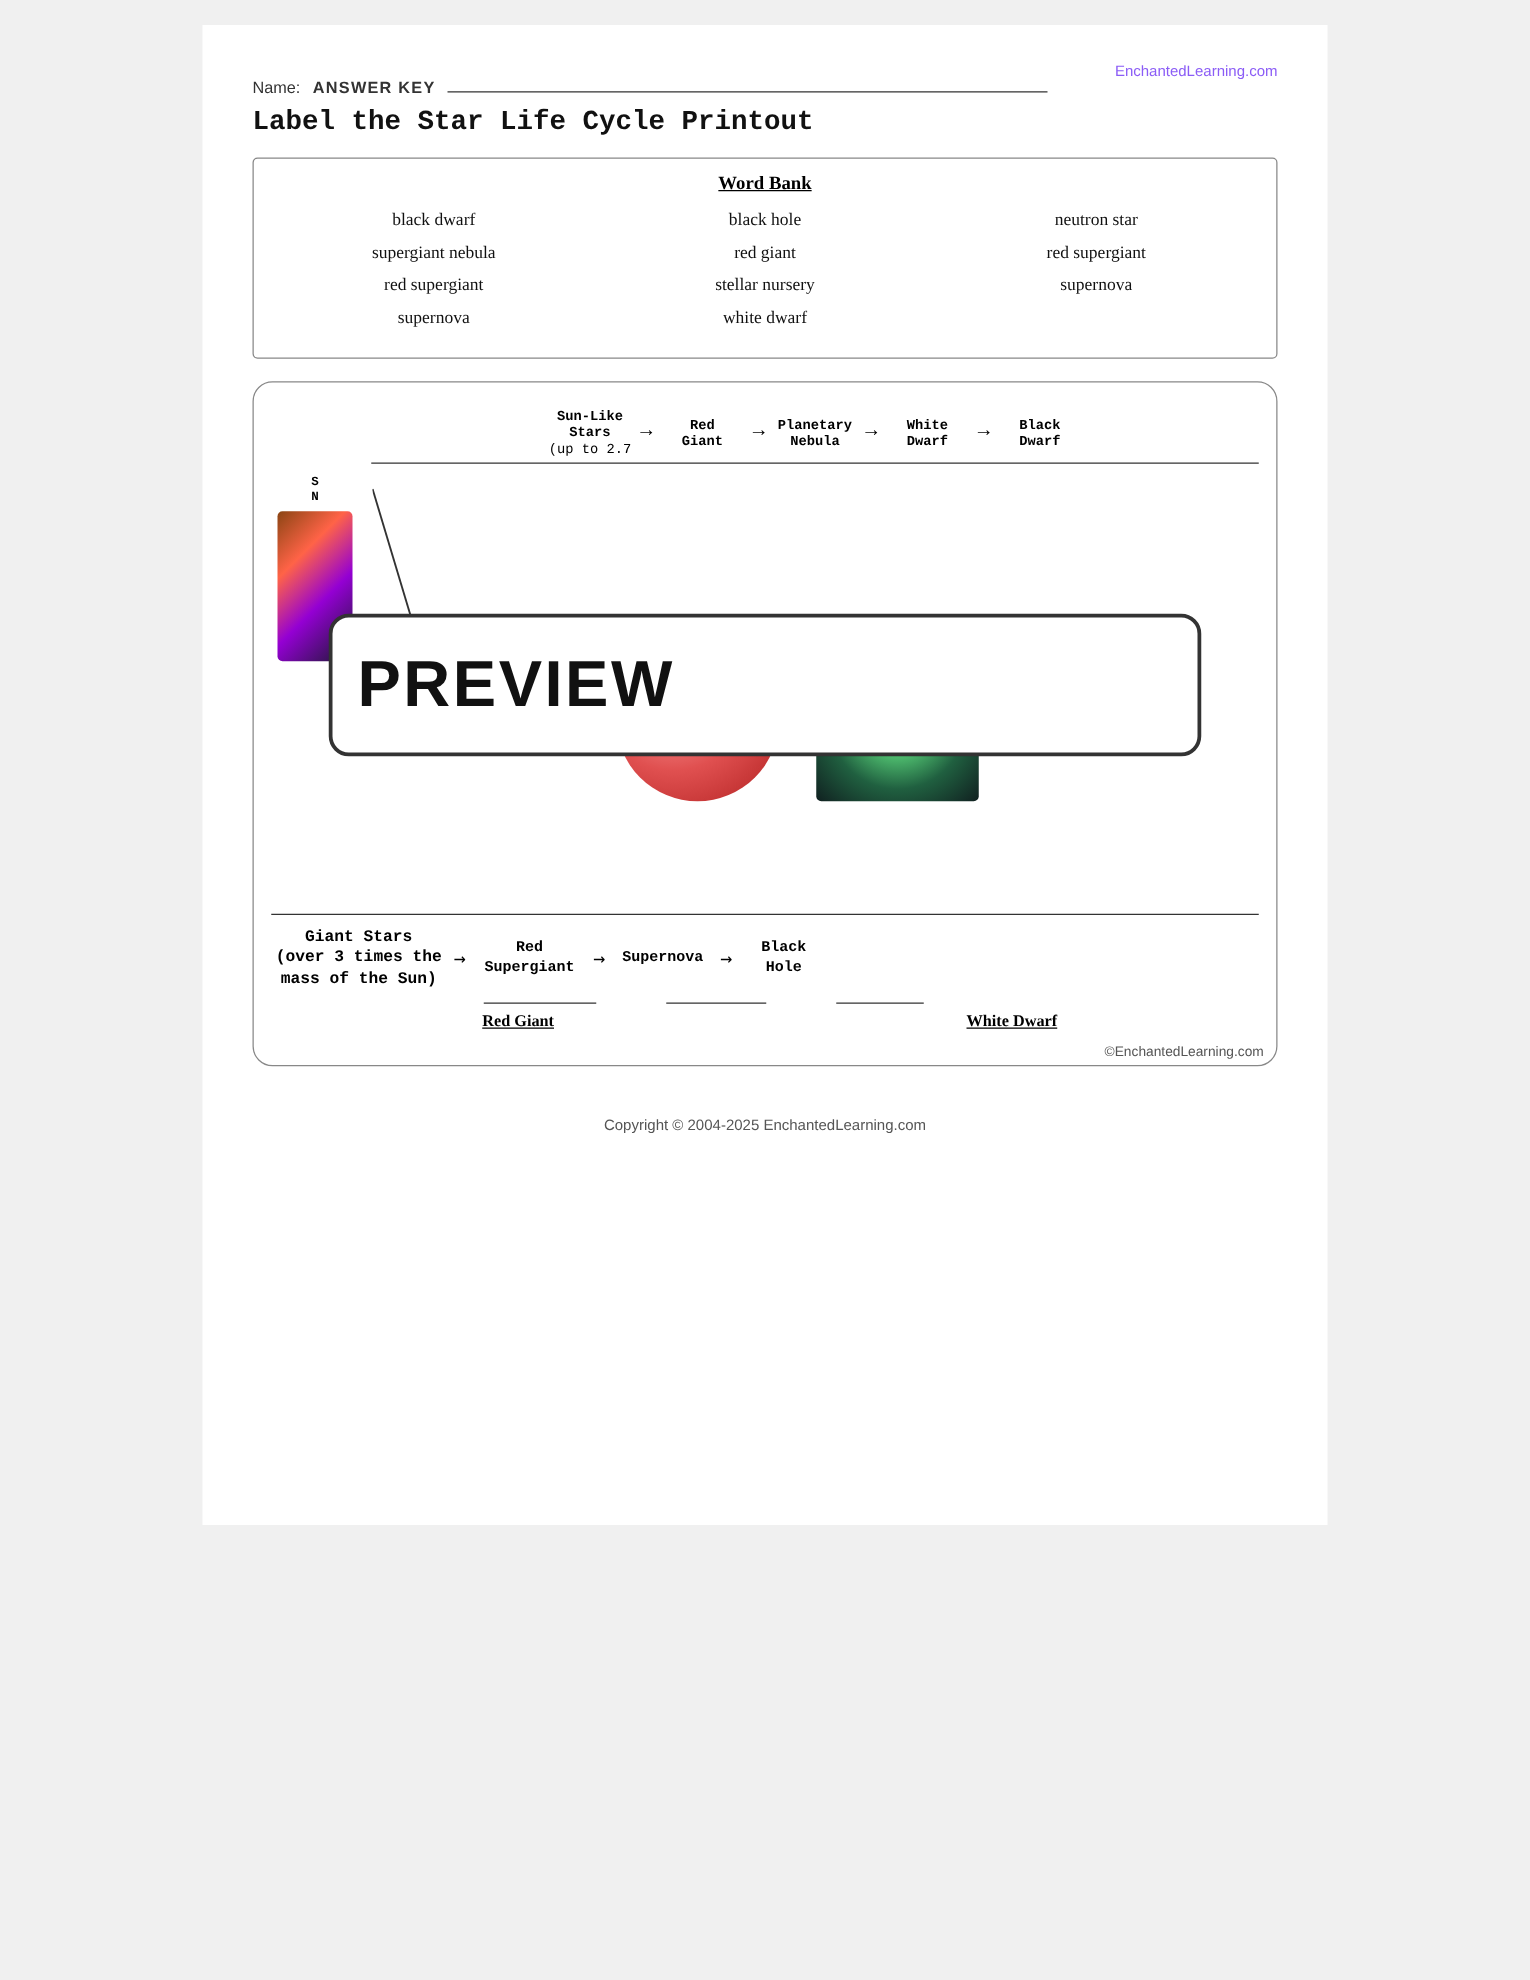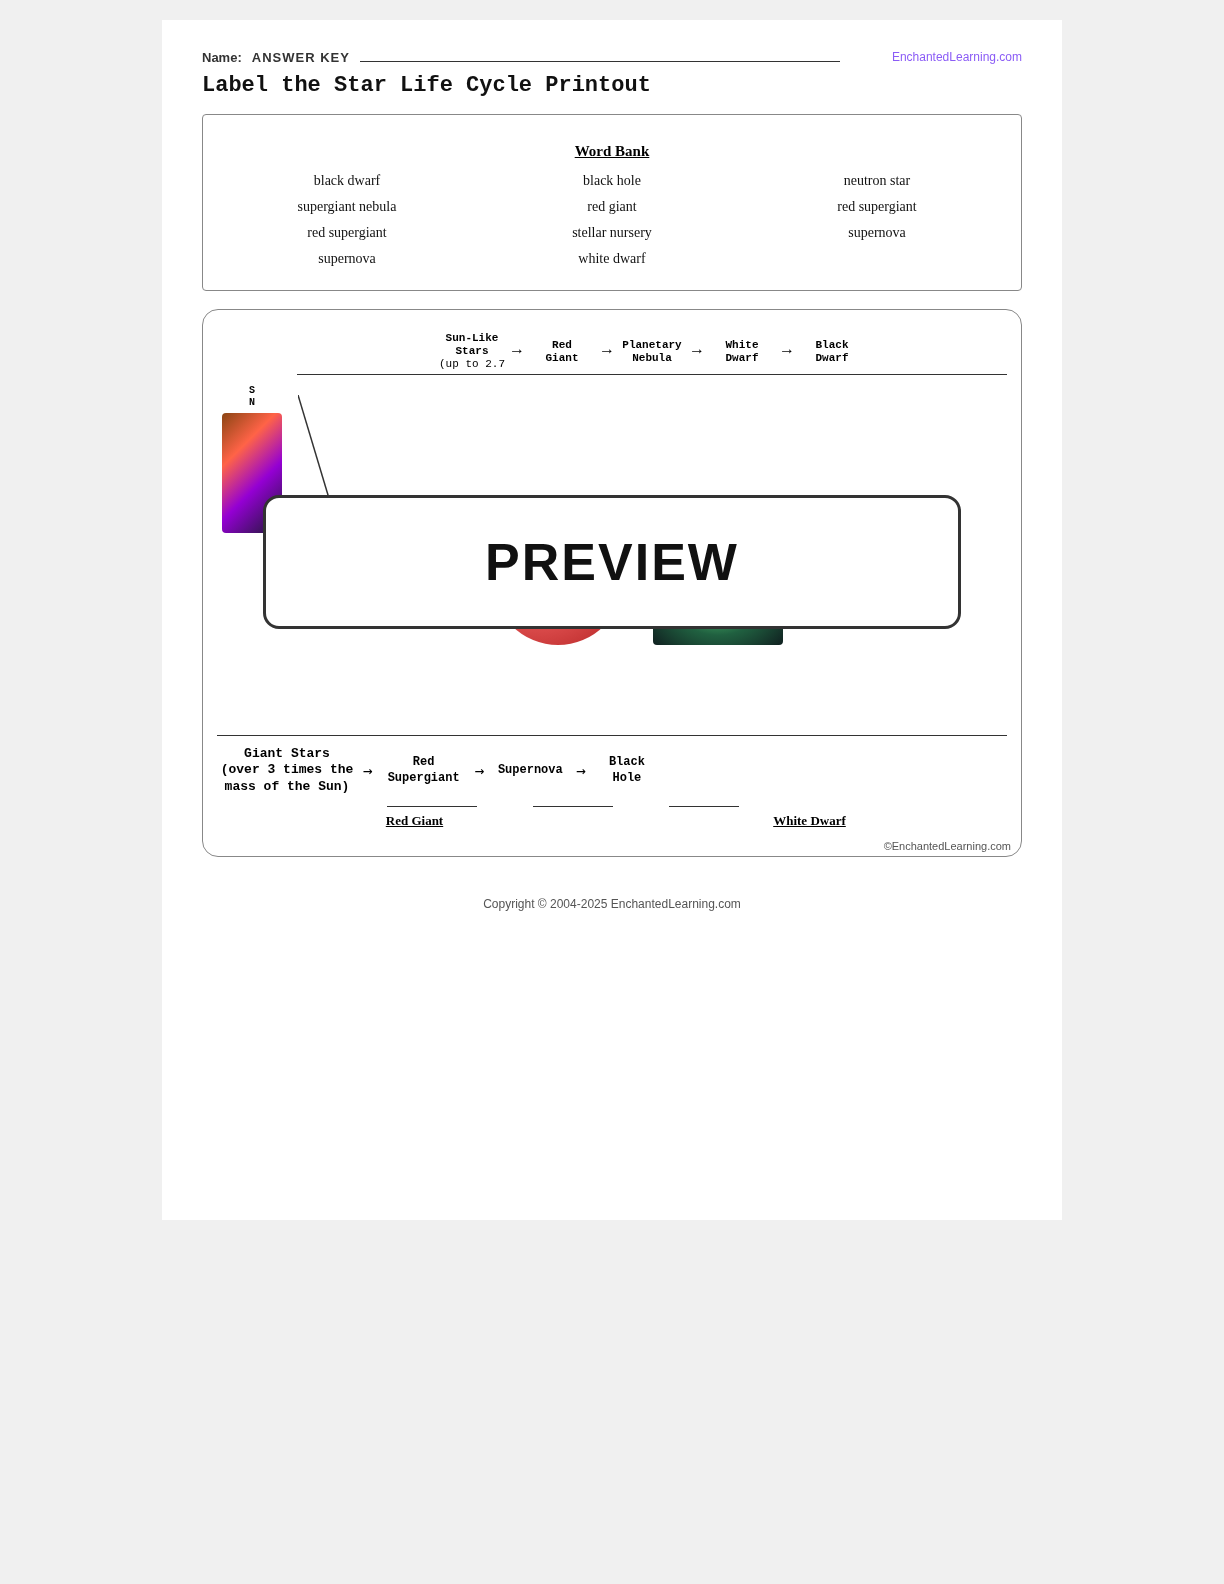--- a/index.html
+++ b/index.html
@@ -23,21 +23,21 @@
       align-items: flex-start;
       margin-bottom: 8px;
     }
     .name-line {
       display: flex;
       align-items: baseline;
       gap: 10px;
       font-size: 13px;
       color: #333;
     }
-    .name-label { font-weight: bold; }
+    .name-label { font-weight: normal; margin-top: 12px; }
     .name-value { font-weight: bold; font-size: 13px; letter-spacing: 1px; }
     .name-underline {
       border-bottom: 1px solid #333;
       width: 480px;
       display: inline-block;
       vertical-align: bottom;
     }
     .site-name {
       font-size: 12px;
       color: #8b5cf6;
@@ -45,21 +45,21 @@
     .page-title {
       font-size: 22px;
       font-weight: bold;
       font-family: 'Courier New', monospace;
       margin-bottom: 16px;
       color: #111;
     }
     .word-bank-box {
       border: 1px solid #888;
       border-radius: 4px;
-      padding: 28px 20px 20px 20px;
+      padding: 12px 20px 20px 20px;
       margin-bottom: 18px;
     }
     .word-bank-title {
       text-align: center;
       font-size: 15px;
       text-decoration: underline;
       font-weight: bold;
       margin-bottom: 10px;
       font-family: 'Times New Roman', serif;
     }
@@ -118,22 +118,21 @@
     }
     
     .preview-overlay {
       position: absolute;
       top: 120px;
       left: 60px;
       right: 60px;
       background: white;
       border: 3px solid #333;
       border-radius: 16px;
-      padding: 34px 20px;
-      text-align: center;
+      padding: 24px 20px;
       z-index: 10;
     }
     .preview-text {
       font-size: 52px;
       font-weight: 900;
       color: #111;
       font-family: Arial Black, Arial, sans-serif;
       letter-spacing: 2px;
     }
     .subscribe-text {

